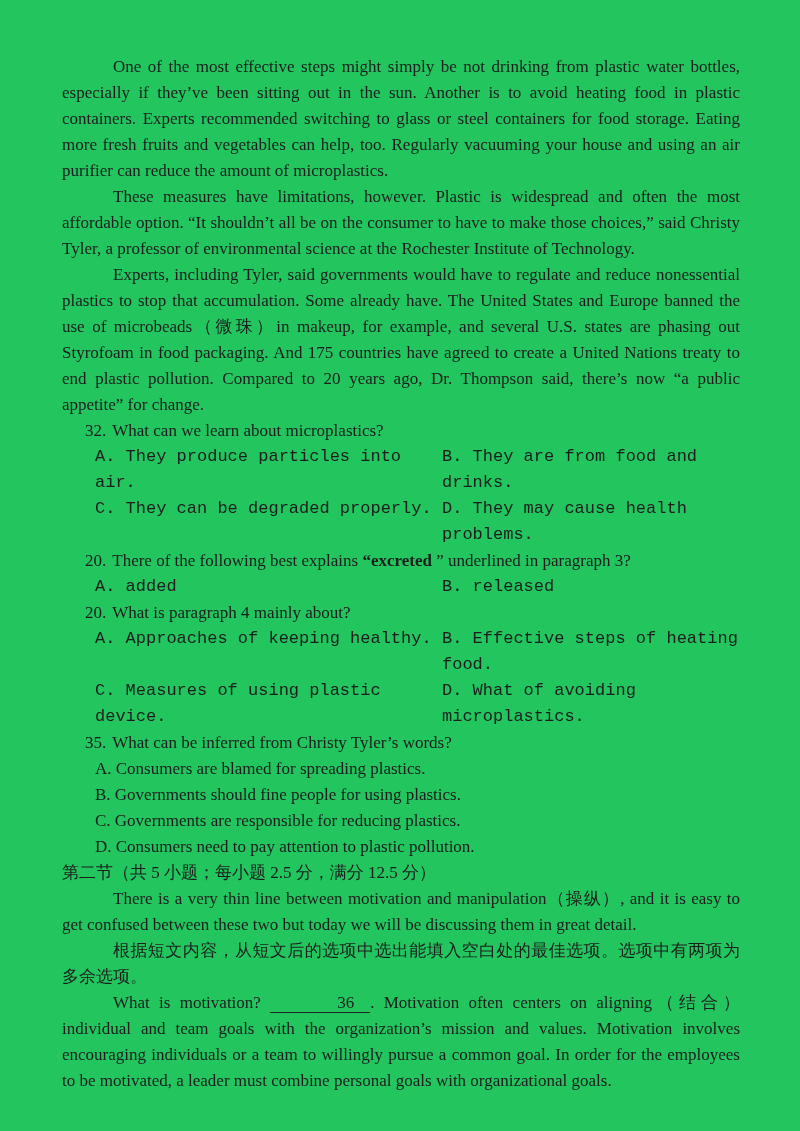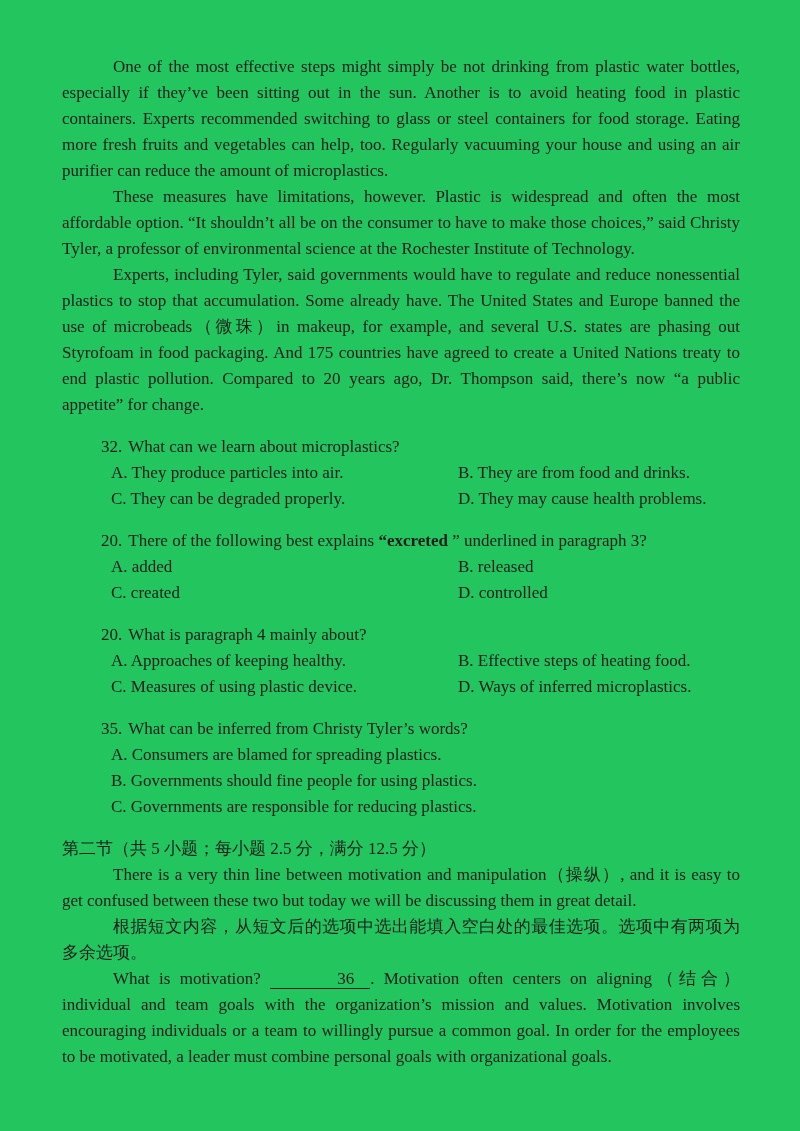--- a/index.html
+++ b/index.html
@@ -20,27 +20,28 @@
     left: 62px; top: 54px;
     width: 678px;
     font-size: 17px;
     line-height: 26px;
   }
   p.para {
     margin: 0;
     text-align: justify;
     text-indent: 3em;
   }
-  .question { margin: 16px; }
+  .question { margin: 0; }
   .stem { padding-left: 23px; }
   .qnum { margin-right: 6px; }
   .opt-row {
     padding-left: 33px;
     display: grid;
     grid-template-columns: 347px auto;
+    font-family: Liberation Mono, monospace;
   }
   .opt-line { padding-left: 33px; }
   .bold { font-weight: bold; }
   .sec-heading {
     font-weight: normal;
   }
   .cjk-indent { text-indent: 2em; }
   .blank36 {
     display: inline-block;
     min-width: 30px;
@@ -84,47 +85,44 @@
     </div>
 
     <div class="question">
       <div class="stem">
         <span class="qnum">20.</span><span>There of the following best explains </span><span class="bold">“excreted</span><span> ” underlined in paragraph 3?</span>
       </div>
       <div class="opt-row">
         <span>A. added</span>
         <span>B. released</span>
       </div>
-      <div class="opt-row">
-        <span>C. created</span>
-        <span>D. controlled</span>
-      </div>
     </div>
 
     <div class="question">
       <div class="stem">
         <span class="qnum">20.</span><span>What is paragraph 4 mainly about?</span>
       </div>
       <div class="opt-row">
         <span>A. Approaches of keeping healthy.</span>
         <span>B. Effective steps of heating food.</span>
       </div>
       <div class="opt-row">
         <span>C. Measures of using plastic device.</span>
-        <span>D. Ways of inferred microplastics.</span>
+        <span>D. What of avoiding microplastics.</span>
       </div>
     </div>
 
     <div class="question">
       <div class="stem">
         <span class="qnum">35.</span><span>What can be inferred from Christy Tyler’s words?</span>
       </div>
       <div class="opt-line">A. Consumers are blamed for spreading plastics.</div>
       <div class="opt-line">B. Governments should fine people for using plastics.</div>
       <div class="opt-line">C. Governments are responsible for reducing plastics.</div>
+      <div class="opt-line">D. Consumers need to pay attention to plastic pollution.</div>
     </div>
 
     <div class="sec-heading">第二节（共 5 小题；每小题 2.5 分，满分 12.5 分）</div>
     <p class="para">There is a very thin line between motivation and manipulation（操纵）, and it is easy to get confused between these two but today we will be discussing them in great detail.</p>
 
     <p class="para cjk-indent">根据短文内容，从短文后的选项中选出能填入空白处的最佳选项。选项中有两项为多余选项。</p>
     <p class="para">
       <span>What is motivation? </span><span class="blank36">36</span><span>. Motivation often centers on aligning（结合）individual and team goals with the organization’s mission and values. Motivation involves encouraging individuals or a team to willingly pursue a common goal. In order for the employees to be motivated, a leader must combine personal goals with organizational goals.</span>
     </p>
 

